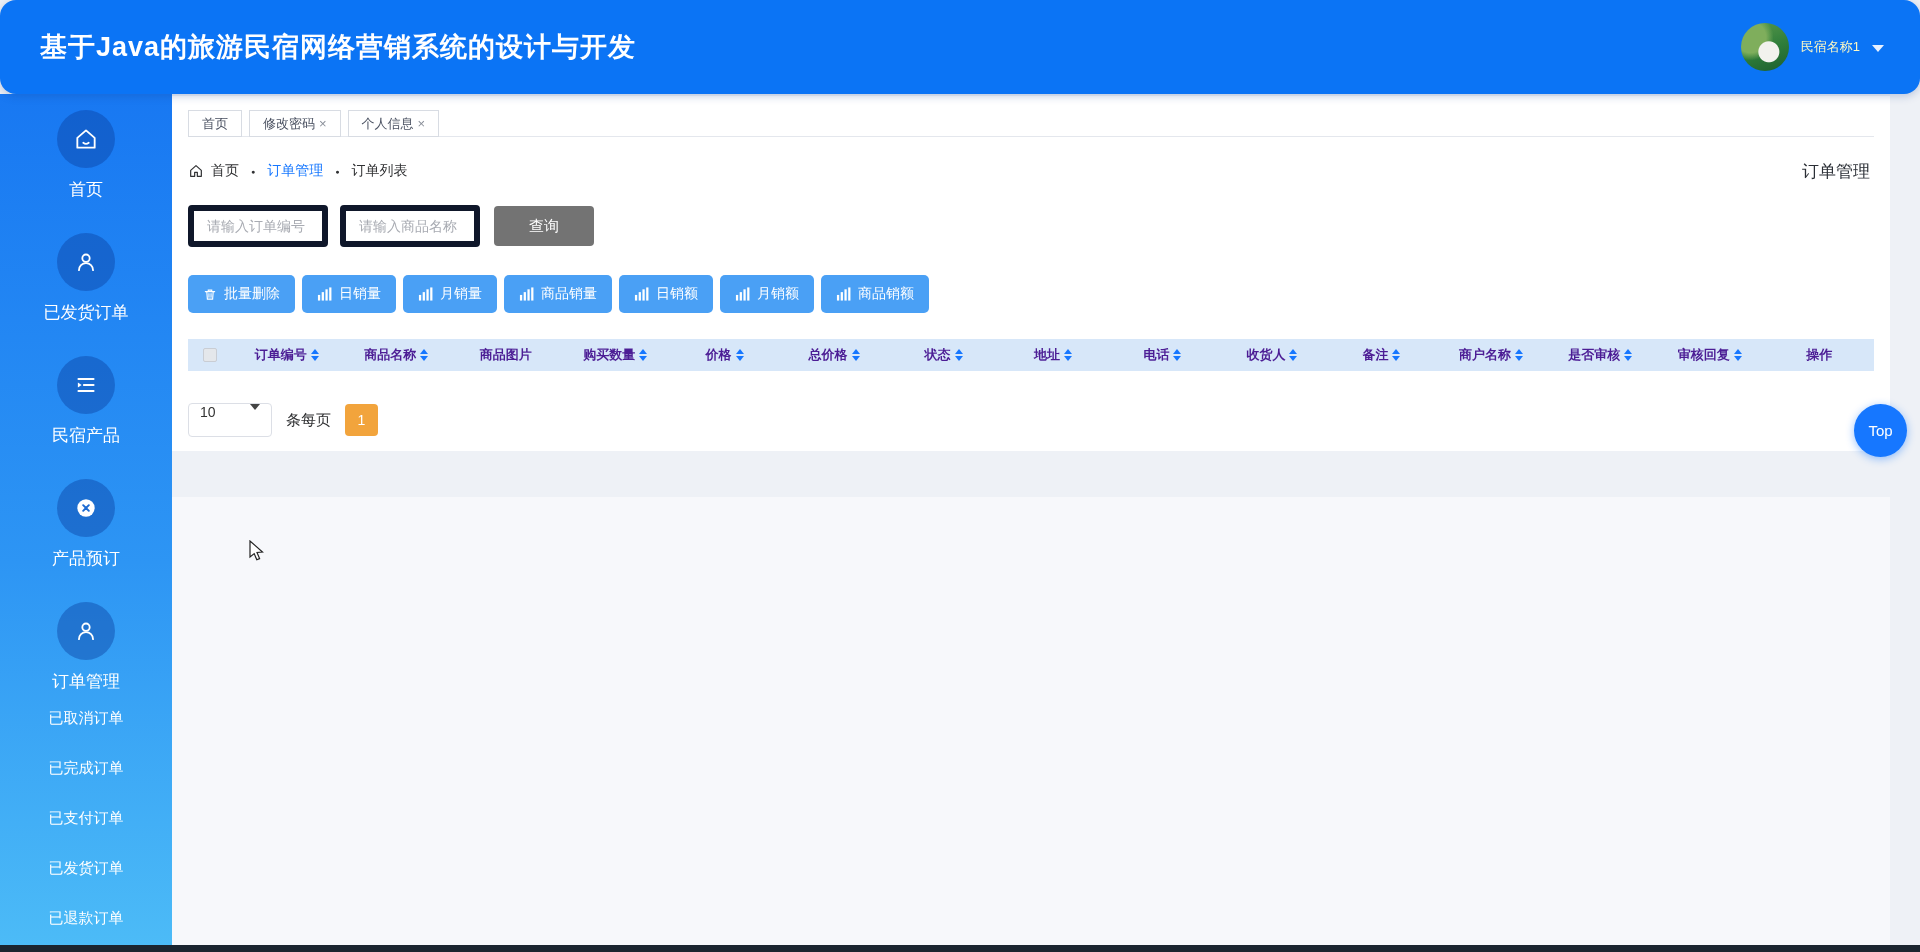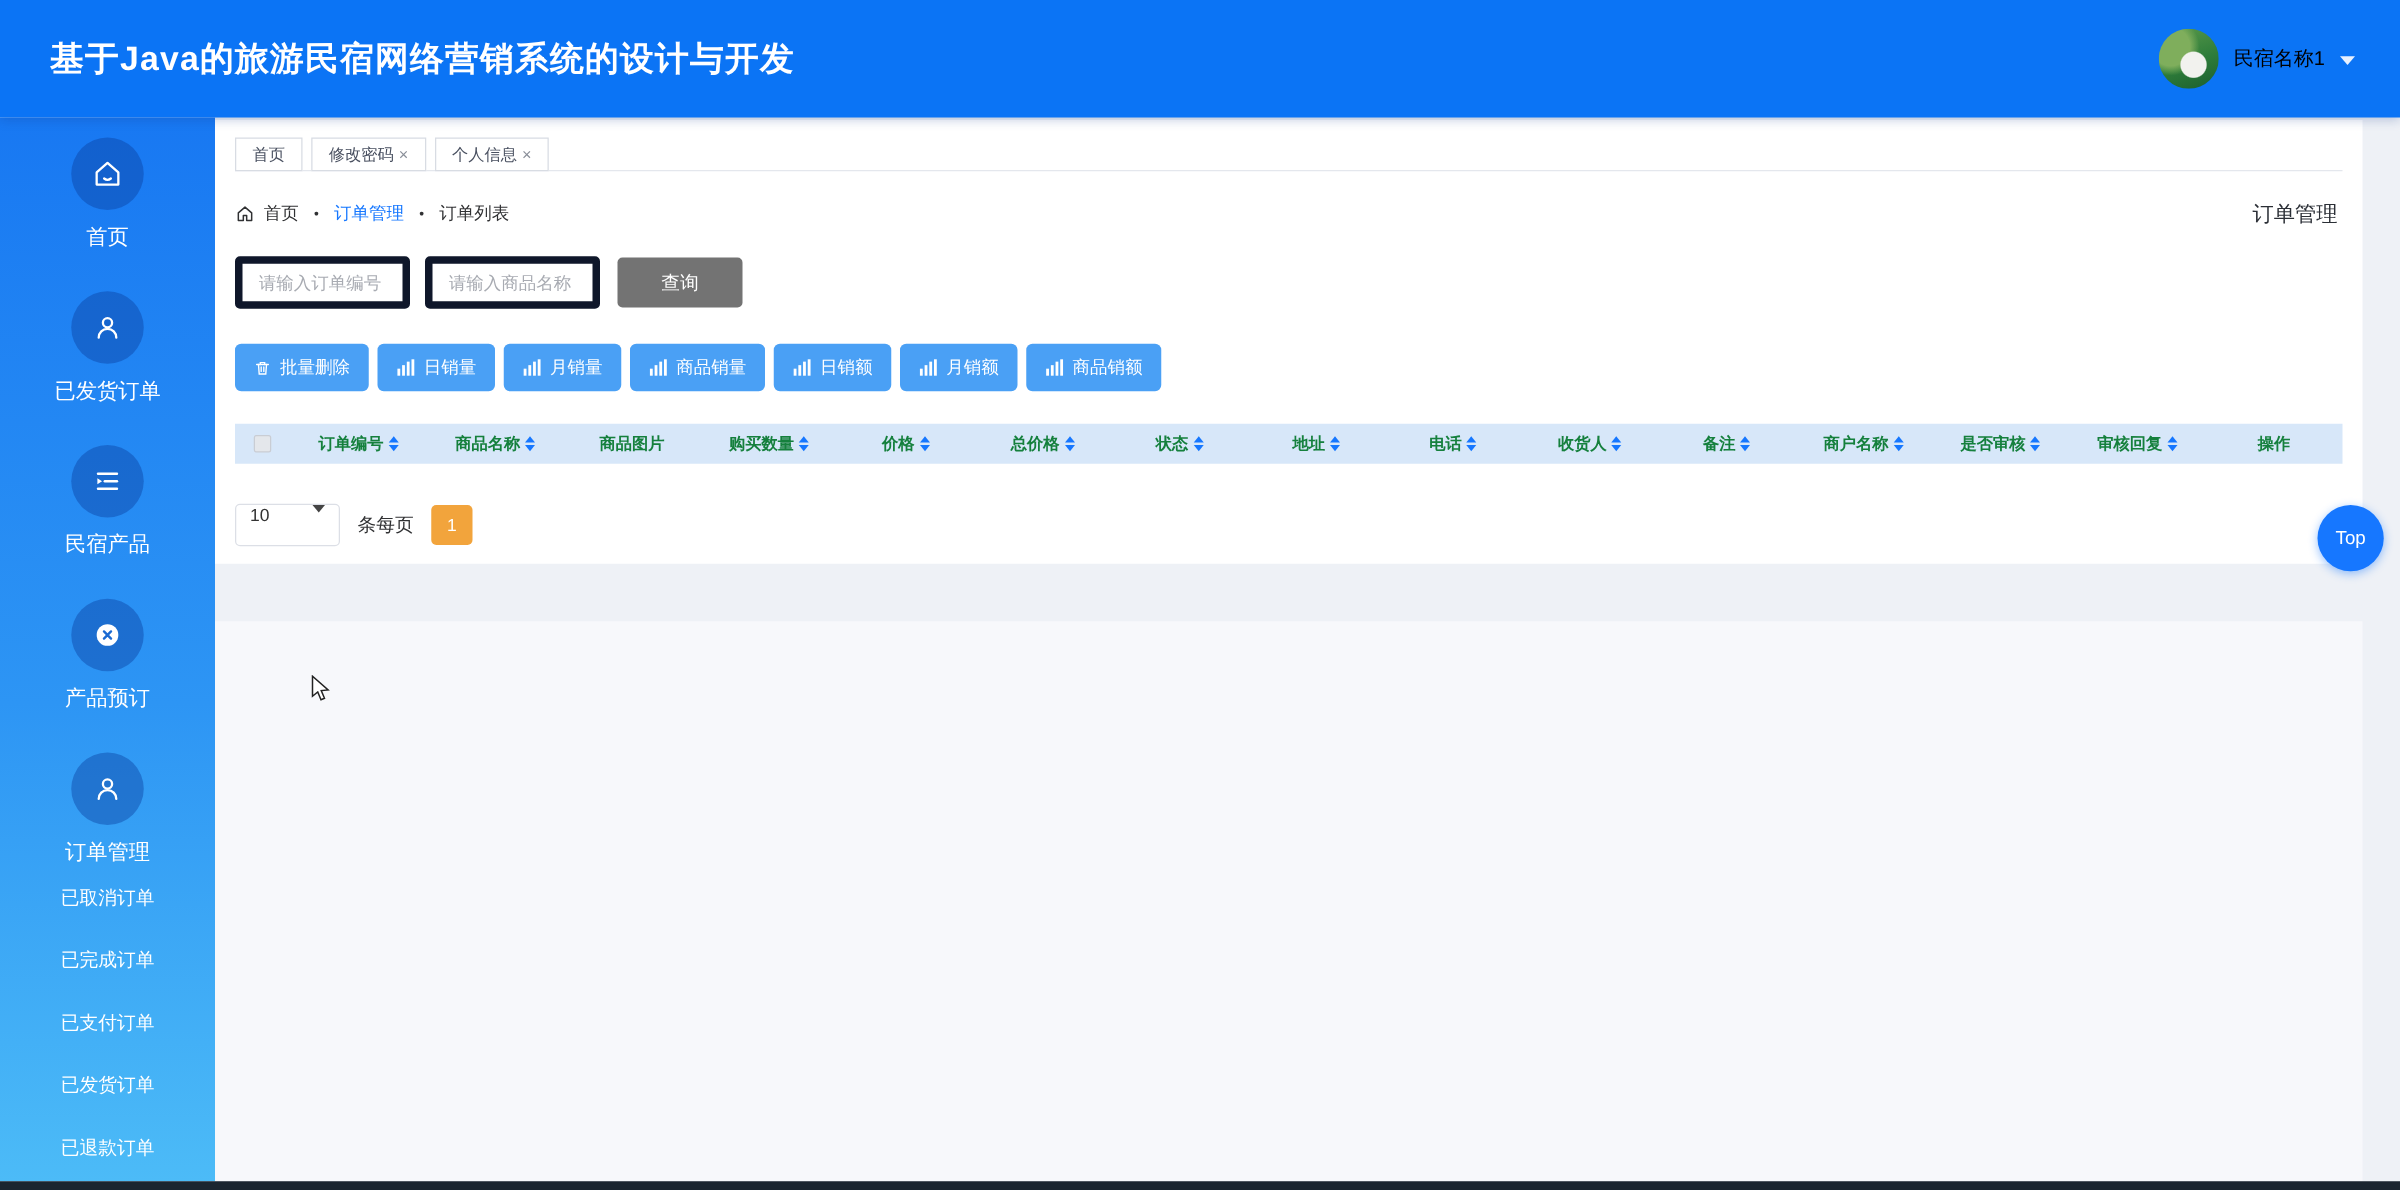--- a/index.html
+++ b/index.html
@@ -3,32 +3,32 @@
 <meta charset="utf-8">
 <style>
   * { margin:0; padding:0; box-sizing:border-box; }
   html,body { width:1920px; height:952px; overflow:hidden; }
   body { font-family:"Liberation Sans","DejaVu Sans",sans-serif; background:#eef1f6; position:relative; }
 
   
   .header {
     position:absolute; top:0; left:0; width:1920px; height:94px;
     background:#0b74f5; display:flex; align-items:center; justify-content:space-between;
-    padding:0 36px 0 40px; box-shadow:0 2px 8px rgba(20,60,140,.25); z-index:5;
+    padding:0 36px 0 40px; box-shadow:0 2px 8px rgba(20,60,140,.25); z-index:5;border-radius:16px;
   }
   .app-title { color:#fff; font-size:27px; font-weight:700; letter-spacing:1px; }
   .user-box { display:flex; align-items:center; gap:12px; cursor:pointer; }
   .avatar {
     width:48px; height:48px; border-radius:50%;
     background:
       radial-gradient(circle at 58% 60%, #f2f2ee 0 10px, rgba(255,255,255,0) 11px),
       radial-gradient(circle at 20% 30%, #7fae5c 0 30%, rgba(0,0,0,0) 45%),
       linear-gradient(160deg,#5d9a4c 0%,#2e7d3a 55%,#1c5e2e 100%);
   }
-  .user-name { color:#000000; font-size:16px; }
+  .user-name { color:#fef9c3; font-size:13px; }
   .caret-down { width:0; height:0; border-left:6px solid transparent; border-right:6px solid transparent; border-top:7px solid #e8f1ff; margin-top:3px; }
 
   
   .page-body { position:absolute; top:94px; left:0; width:1920px; height:851px; display:flex; }
 
   
   .sidebar {
     width:172px; height:100%; flex:0 0 172px;
     background:linear-gradient(180deg,#1878f2 0%,#2d95f4 55%,#4cbbf7 100%);
     display:flex; flex-direction:column; align-items:center; padding-top:16px;
@@ -78,21 +78,21 @@
 
   
   .actions-row { display:flex; align-items:flex-start; margin-top:28px; gap:7px; }
   .btn-act {
     height:38px; background:#4aa0f5; color:#fff; border:none; border-radius:5px;
     font-size:14px; padding:0 15px; display:flex; align-items:center; gap:7px; cursor:pointer;
   }
 
   
   .thead { display:flex; align-items:center; margin-top:26px; height:32px; background:#d7e7f9; }
-  .th { flex:1; text-align:center; font-size:13px; font-weight:700; color:#15803d;
+  .th { flex:1; text-align:center; font-size:13px; font-weight:700; color:#4c1d95;
         display:flex; align-items:center; justify-content:center; white-space:nowrap; }
   .th.chk-cell { flex:0 0 44px; }
   .checkbox { width:14px; height:14px; background:#e4e7eb; border:1px solid #c9cdd4; border-radius:2px; cursor:pointer; }
   .sort { display:inline-flex; flex-direction:column; gap:2px; margin-left:4px; cursor:pointer; }
   .sort i { display:block; width:0; height:0; border-left:4px solid transparent; border-right:4px solid transparent; }
   .sort .up { border-bottom:5px solid #1677ff; }
   .sort .dn { border-top:5px solid #1677ff; }
 
   
   .pager-row { display:flex; align-items:center; margin-top:32px; height:34px; }

